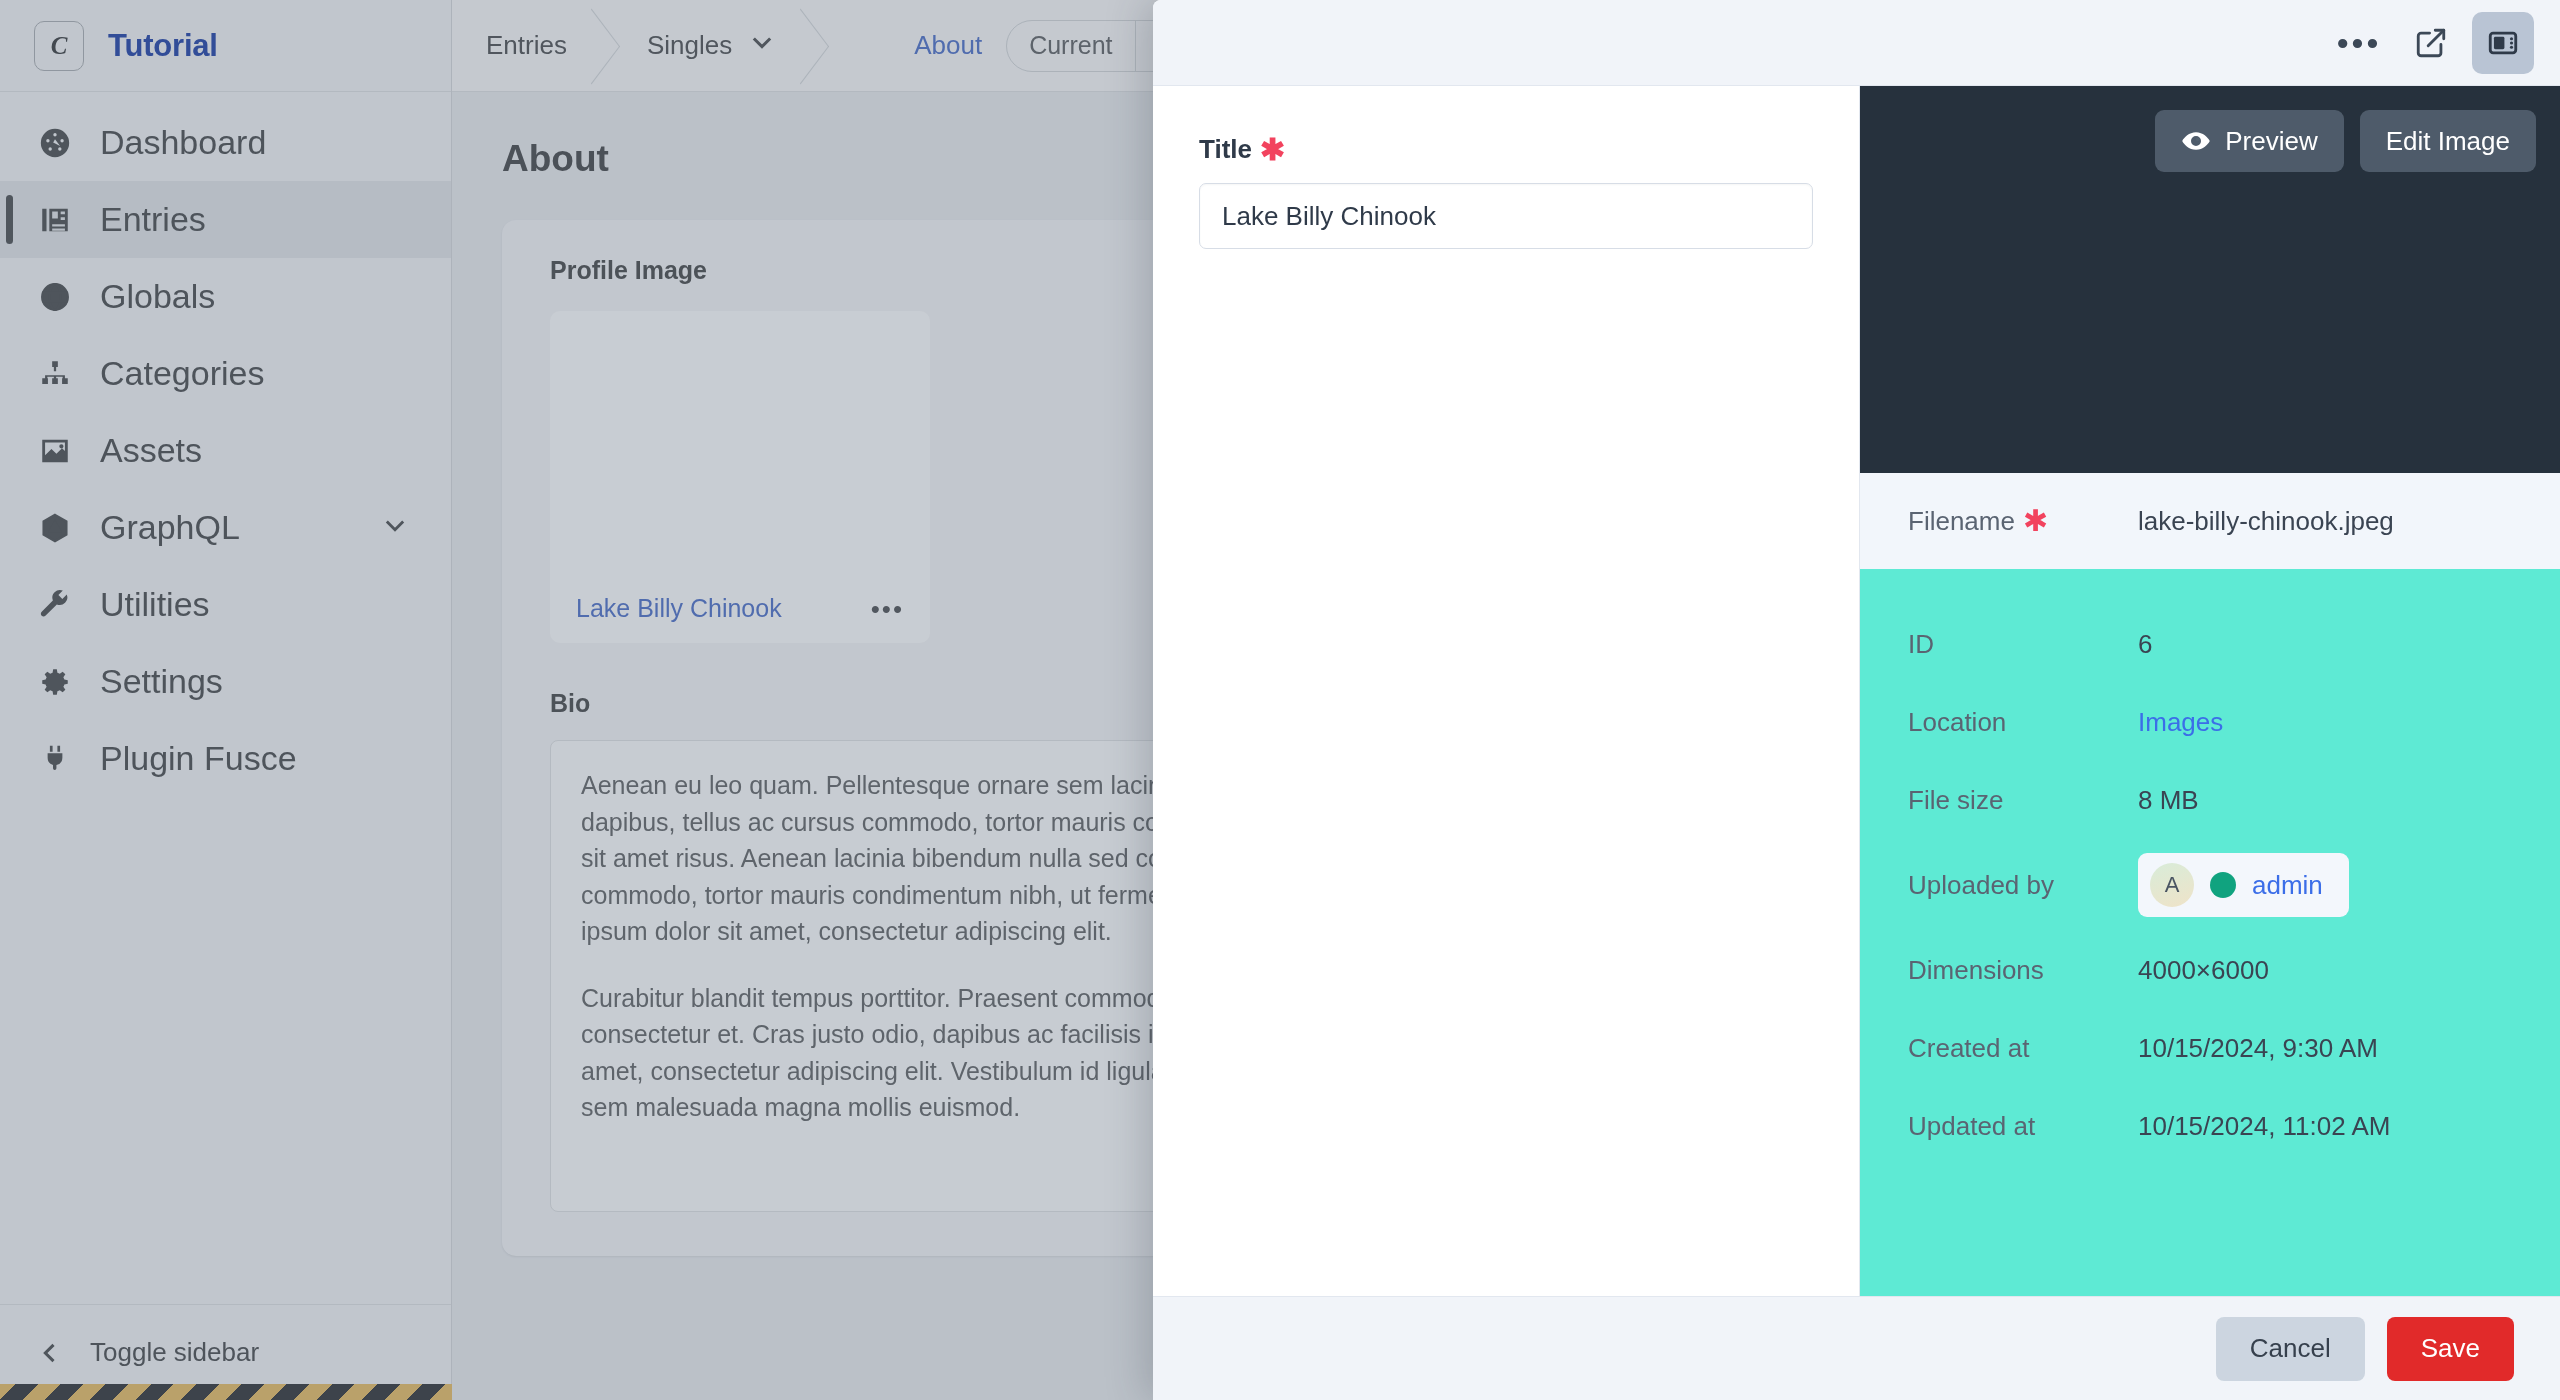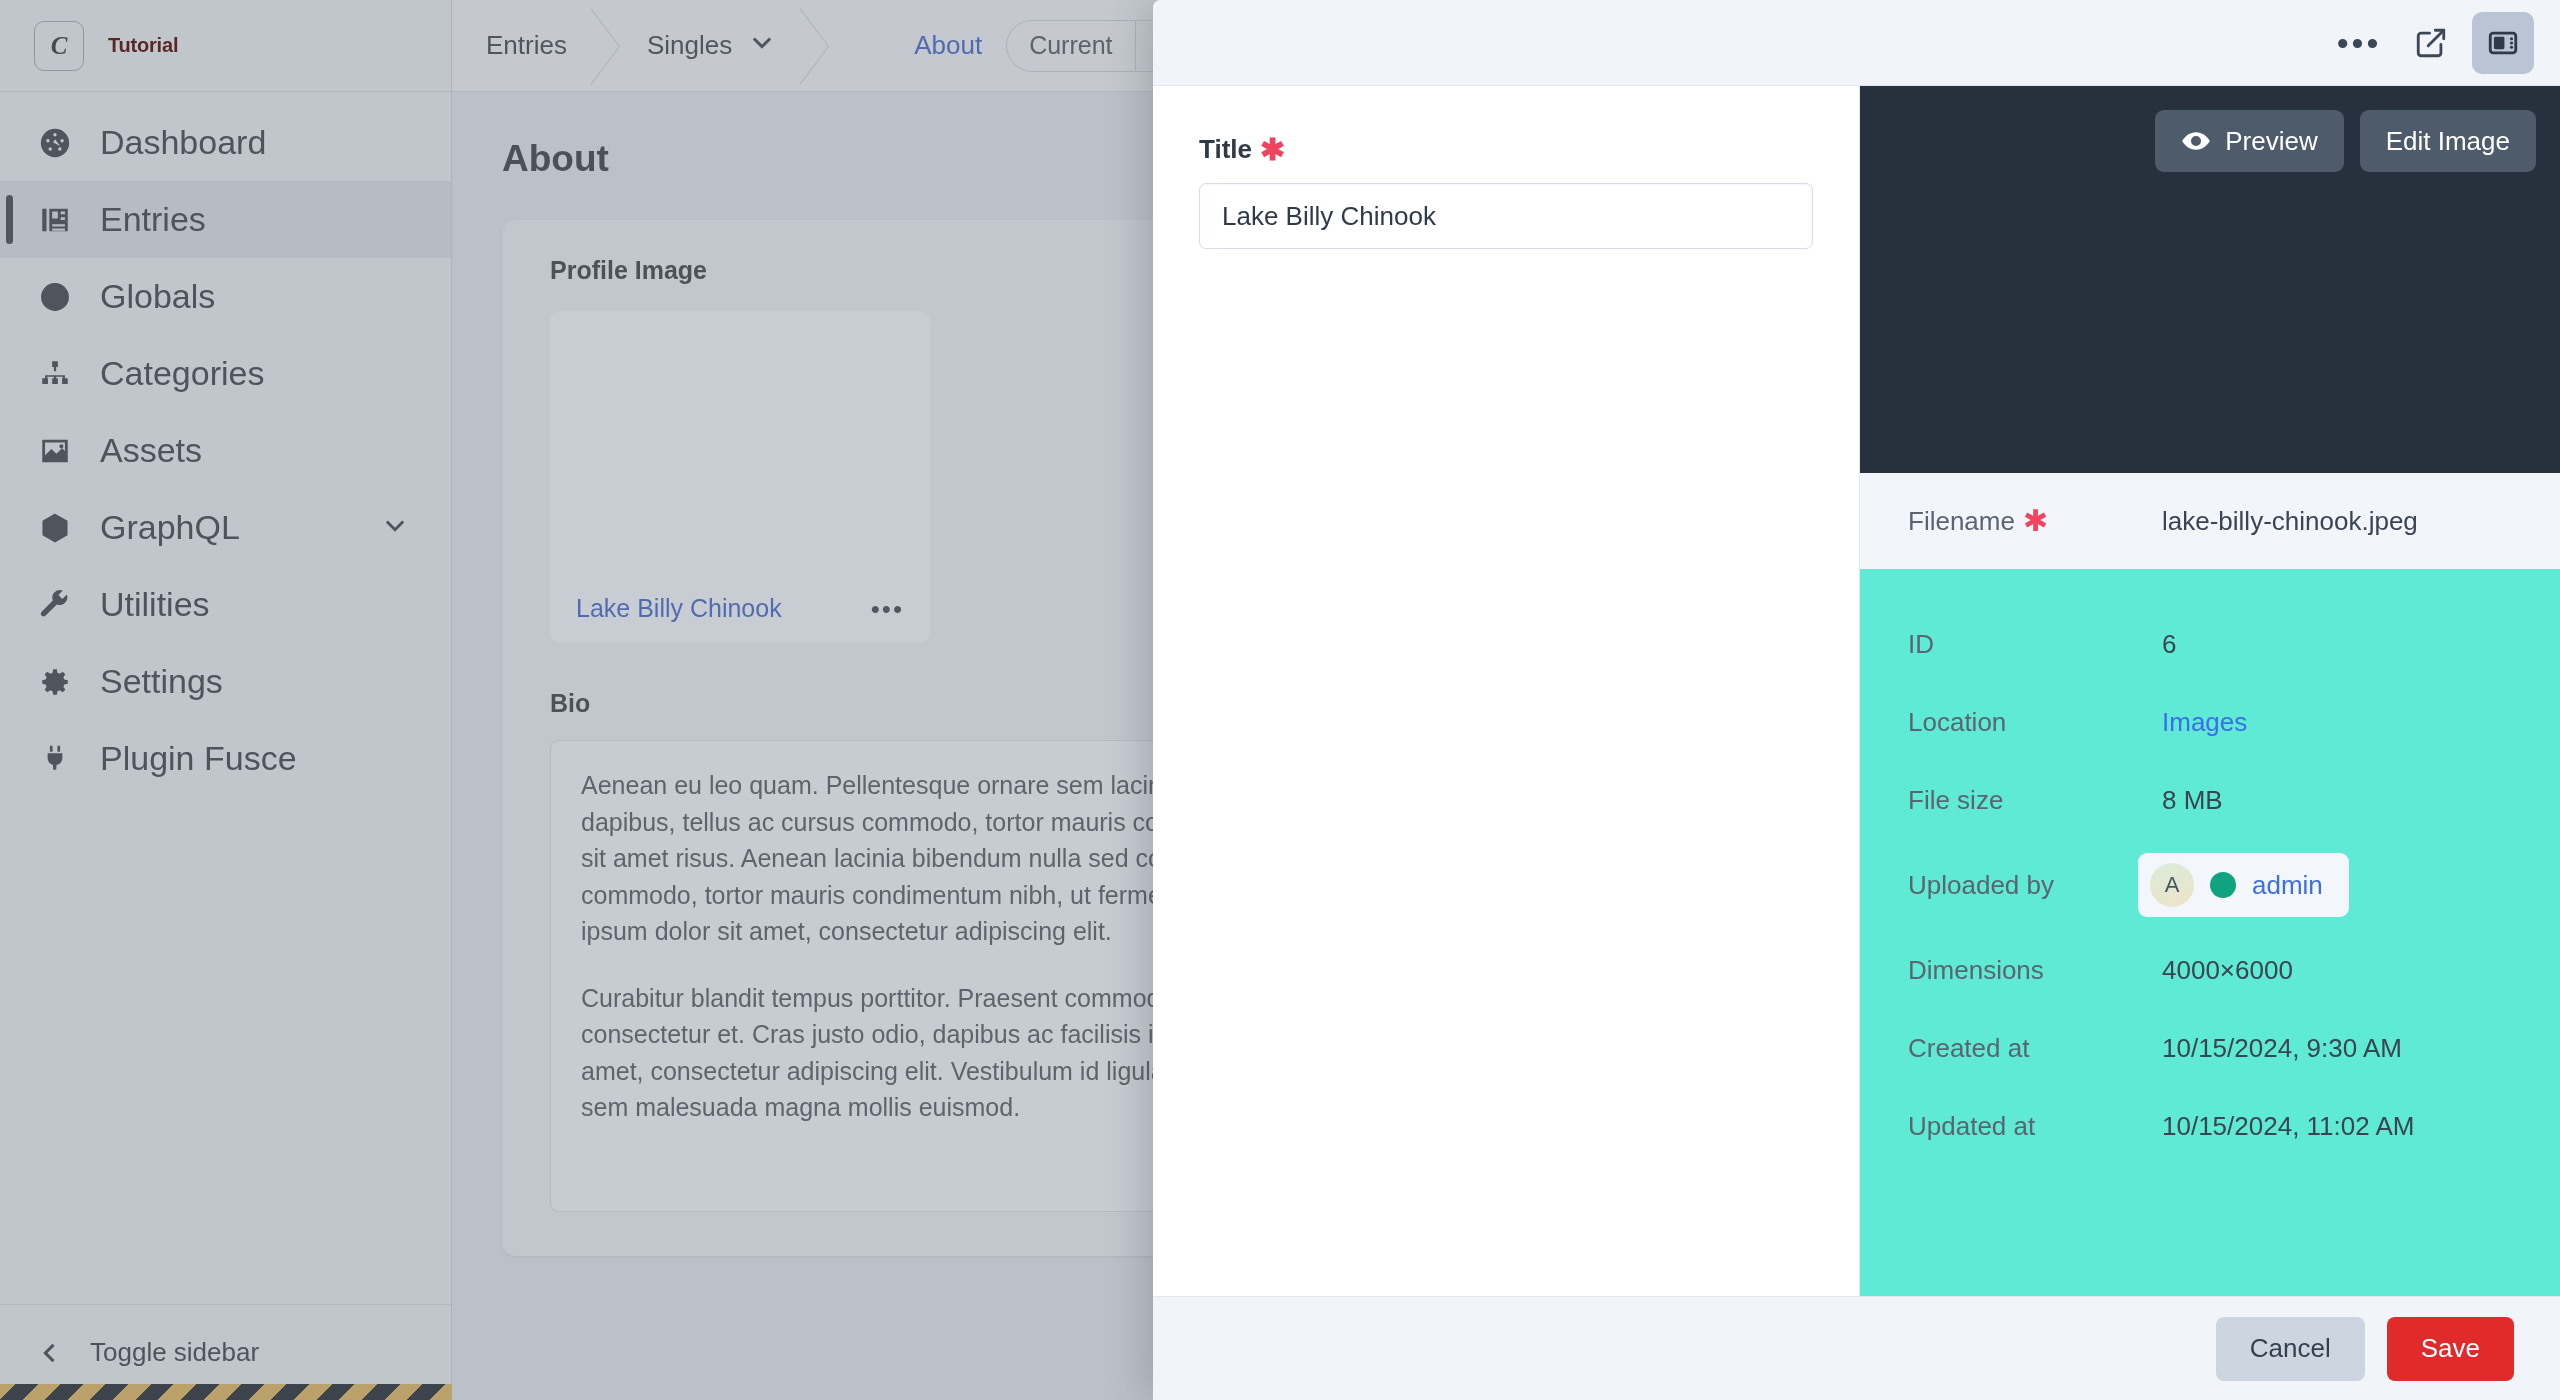--- a/index.html
+++ b/index.html
@@ -31,21 +31,21 @@
     padding: 0 34px; gap: 24px;
     border-bottom: 1px solid #b0bbc9;
   }
   .sb-logo {
     width: 50px; height: 50px; border-radius: 10px;
     border: 1.5px solid #8d99a9;
     display: flex; align-items: center; justify-content: center;
     font-style: italic; font-weight: 600; font-size: 25px; color: #3f4a58;
     font-family: "Liberation Serif", serif;
   }
-  .sb-title { font-size: 20px; font-weight: bold; color: #7f1d1d; letter-spacing: -0.2px; }
+  .sb-title { font-size: 31px; font-weight: bold; color: #1d4ed8; letter-spacing: -0.2px; }
 
   .sb-nav { padding-top: 12px; flex: 1 1 auto; }
   .sb-item {
     height: 77px; display: flex; align-items: center;
     padding-left: 36px; gap: 26px;
     color: #4a5563; font-size: 34px;
     position: relative; cursor: pointer;
   }
   .sb-item.active { background: #b3bfcd; }
   .sb-item.active::before {
@@ -214,21 +214,21 @@
   .mr-btn svg { width: 30px; height: 30px; fill: #fff; }
 
   .meta { padding: 0; }
   .meta-row {
     display: flex; align-items: center;
     padding: 0 48px; min-height: 64px;
     font-size: 26px;
   }
   .meta-row.hi { background: #f2f6fb; min-height: 96px; }
   .meta-key { width: 230px; flex: 0 0 230px; color: #5a6472; display: flex; align-items: center; gap: 8px; }
-  .meta-val { color: #3a4452; margin-left: 24px; }
+  .meta-val { color: #3a4452; }
   .meta-val.link { color: #3b6ee8; cursor: pointer; }
   .meta-spacer { height: 36px; }
   .meta-row.tall { min-height: 78px; }
 
   .userchip {
     display: inline-flex; align-items: center; gap: 16px;
     background: #f3f7fc; border-radius: 9px;
     padding: 10px 26px 10px 12px;
   }
   .avatar {

